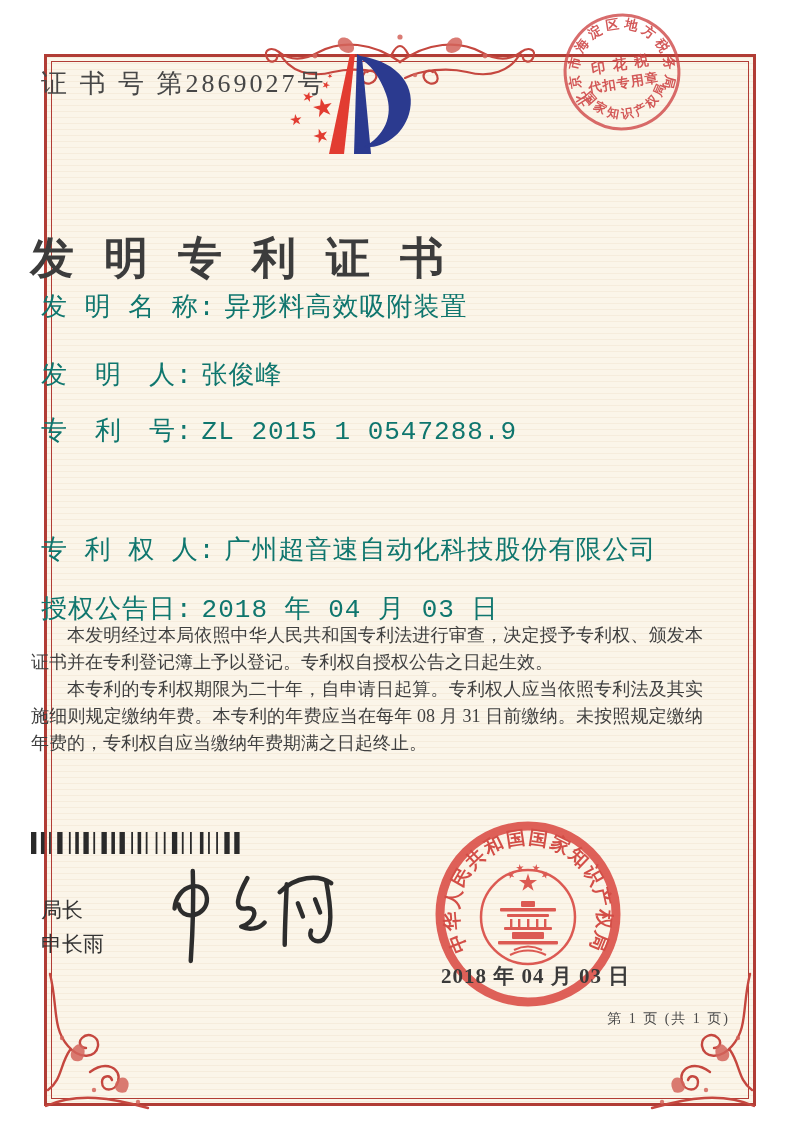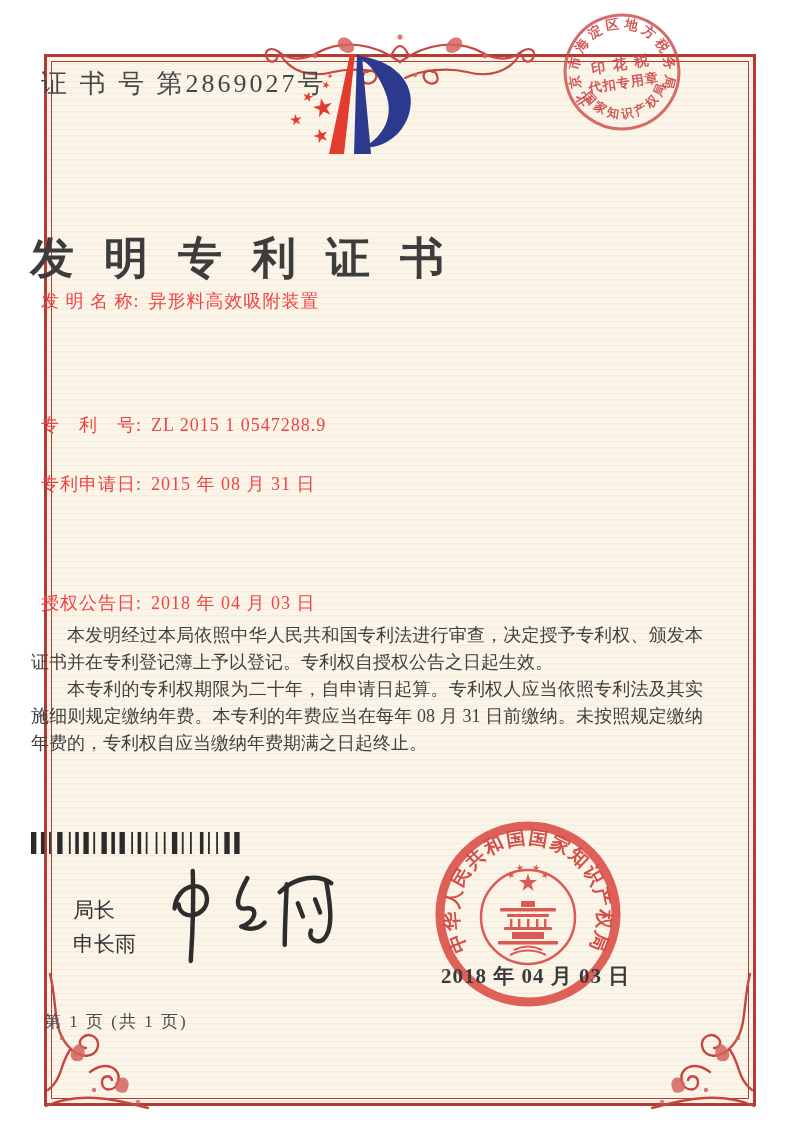--- a/index.html
+++ b/index.html
@@ -28,35 +28,35 @@
   #orn-bl{left:42px;top:972px;width:140px;height:140px;transform:scaleX(-1);}
   
   .content{position:absolute;inset:0;z-index:4;color:#3f3f3f;}
   .cert-no{position:absolute;left:41px;top:66px;font-size:26px;letter-spacing:3px;color:#474747;}
   .tax-stamp{position:absolute;left:556px;top:6px;width:132px;height:132px;transform:rotate(-9deg);opacity:.92;}
   .logo{position:absolute;left:288px;top:48px;width:130px;height:112px;}
   .title{
     position:absolute;left:0;top:192px;width:100%;text-align:left;
     font-size:44px;font-weight:600;color:#3c3c3c;letter-spacing:30px;text-indent:30px;margin-top:37px;
   }
-  .field{position:absolute;left:41px;font-size:18px;white-space:nowrap;color:#ef4444;}
+  .field{position:absolute;left:41px;font-size:26px;white-space:nowrap;color:#0f766e;font-family:Liberation Mono, monospace;}
   .field .flabel{letter-spacing:1px;}
   .field .fvalue{margin-left:9px;letter-spacing:1px;}
   .f0{top:289px}.f1{top:357px}.f2{top:413px}.f3{top:472px}.f4{top:532px}.f5{top:591px}
   .body-text{
     position:absolute;left:31px;top:622px;width:672px;
     font-size:18px;line-height:27px;text-align:justify;color:#3f3f3f;
   }
   .body-text p{margin:0;text-indent:2em;}
   .barcode{position:absolute;left:31px;top:832px;width:210px;height:22px;}
-  .signatory{position:absolute;left:41px;top:893px;font-family:"Liberation Sans","DejaVu Sans",sans-serif;font-size:21px;color:#333;line-height:34px;margin-left:32px;}
+  .signatory{position:absolute;left:41px;top:893px;font-family:"Liberation Sans","DejaVu Sans",sans-serif;font-size:21px;color:#333;line-height:34px;}
   .signature{position:absolute;left:160px;top:868px;width:205px;height:96px;}
   .seal{position:absolute;left:423px;top:809px;width:210px;height:210px;z-index:5;mix-blend-mode:multiply;opacity:.93;}
   .seal-date{position:absolute;left:441px;top:962px;z-index:6;font-size:21px;font-weight:600;letter-spacing:1px;color:#3a3a3a;white-space:nowrap;}
-  .footer{position:absolute;left:0;right:70px;top:1010px;text-align:left;font-size:17px;color:#4a4a4a;letter-spacing:2px;margin-left:44px;}
+  .footer{position:absolute;left:0;right:70px;top:1010px;text-align:right;font-size:14px;color:#4a4a4a;letter-spacing:2px;}
   
   svg text{font-family:"Liberation Serif","DejaVu Serif",serif;}
 </style>
 </head>
 <body>
 
 <svg width="0" height="0" style="position:absolute">
   <defs>
     <path id="star5" d="M0,-1 L0.2245,-0.309 L0.951,-0.309 L0.3633,0.118 L0.5878,0.809 L0,0.382 L-0.5878,0.809 L-0.3633,0.118 L-0.951,-0.309 L-0.2245,-0.309 Z"></path>
   </defs>
@@ -153,25 +153,28 @@
       <polygon points="69,6 74,9 83,106 66,106"></polygon>
       <path d="M72,8 C112,14 129,40 121,66 C114,89 93,101 76,99 C96,88 106,68 98,46 C92,29 82,15 70,10 Z"></path>
     </g>
   </svg>
 
   <div class="title">发明专利证书</div>
 
   <div class="field f0">
     <span class="flabel">发 明 名 称:</span><span class="fvalue">异形料高效吸附装置</span>
   </div>
+  <div class="field f1">
+    <span class="flabel">发　明　人:</span><span class="fvalue">张俊峰</span>
+  </div>
   <div class="field f2">
     <span class="flabel">专　利　号:</span><span class="fvalue">ZL 2015 1 0547288.9</span>
   </div>
-  <div class="field f3">
-    <span class="flabel">专利申请日:</span><span class="fvalue">2015 年 08 月 31 日</span>
+  <div class="field f4">
+    <span class="flabel">专 利 权 人:</span><span class="fvalue">广州超音速自动化科技股份有限公司</span>
   </div>
   <div class="field f5">
     <span class="flabel">授权公告日:</span><span class="fvalue">2018 年 04 月 03 日</span>
   </div>
 
   <div class="body-text">
     <p>本发明经过本局依照中华人民共和国专利法进行审查，决定授予专利权、颁发本证书并在专利登记簿上予以登记。专利权自授权公告之日起生效。</p>
     <p>本专利的专利权期限为二十年，自申请日起算。专利权人应当依照专利法及其实施细则规定缴纳年费。本专利的年费应当在每年 08 月 31 日前缴纳。未按照规定缴纳年费的，专利权自应当缴纳年费期满之日起终止。</p>
   </div>
 

